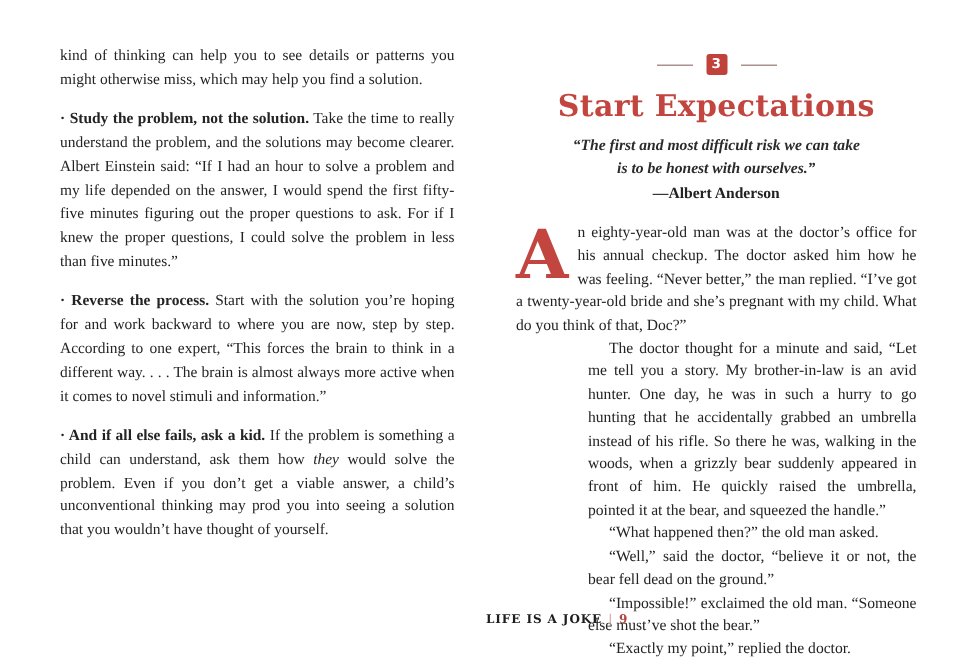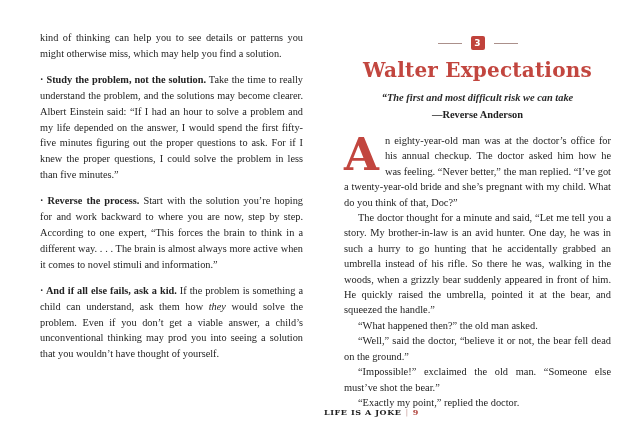--- a/index.html
+++ b/index.html
@@ -46,21 +46,21 @@
     font-size:10.4px;line-height:15px;color:#2b2b2b;text-align:center;
   }
   .attribution{
     font-weight:bold;font-size:10.4px;line-height:15px;margin-top:2px;color:#222;
   }
   .body-text{
     margin-top:11px;
     font-size:10.4px;line-height:15.4px;text-align:justify;color:#232323;
   }
   .body-text p{margin:0;}
-  .body-text p.indent{text-indent:14px;}
+  .body-text p.indent{text-indent:14px;margin-left:48px;}
   .drop-cap{
     float:left;
     font-family:"DejaVu Serif", serif;font-weight:bold;
     font-size:45px;line-height:38px;color:#c2463f;
     padding:3px 6px 0 0;
   }
 
   
   .footer{
     position:absolute;top:407px;
@@ -93,25 +93,26 @@
     </p>
   </div>
 
   <div class="page-right">
     <div class="chapter-ornament">
       <span class="dash"></span>
       <span class="chapter-badge">3</span>
       <span class="dash"></span>
     </div>
 
-    <h1 class="chapter-title">Walter Expectations</h1>
+    <h1 class="chapter-title">Start Expectations</h1>
 
     <div class="epigraph">
       <div class="epigraph-line">“The first and most difficult risk we can take</div>
-      <div class="attribution">—Reverse Anderson</div>
+      <div class="epigraph-line">is to be honest with ourselves.”</div>
+      <div class="attribution">—Albert Anderson</div>
     </div>
 
     <div class="body-text">
       <p>
         <span class="drop-cap">A</span><span>n eighty-year-old man was at the doctor’s office for his annual checkup. The doctor asked him how he was feeling. “Never better,” the man replied. “I’ve got a twenty-year-old bride and she’s pregnant with my child. What do you think of that, Doc?”</span>
       </p>
       <p class="indent">The doctor thought for a minute and said, “Let me tell you a story. My brother-in-law is an avid hunter. One day, he was in such a hurry to go hunting that he accidentally grabbed an umbrella instead of his rifle. So there he was, walking in the woods, when a grizzly bear suddenly appeared in front of him. He quickly raised the umbrella, pointed it at the bear, and squeezed the handle.”</p>
       <p class="indent">“What happened then?” the old man asked.</p>
       <p class="indent">“Well,” said the doctor, “believe it or not, the bear fell dead on the ground.”</p>
       <p class="indent">“Impossible!” exclaimed the old man. “Someone else must’ve shot the bear.”</p>

